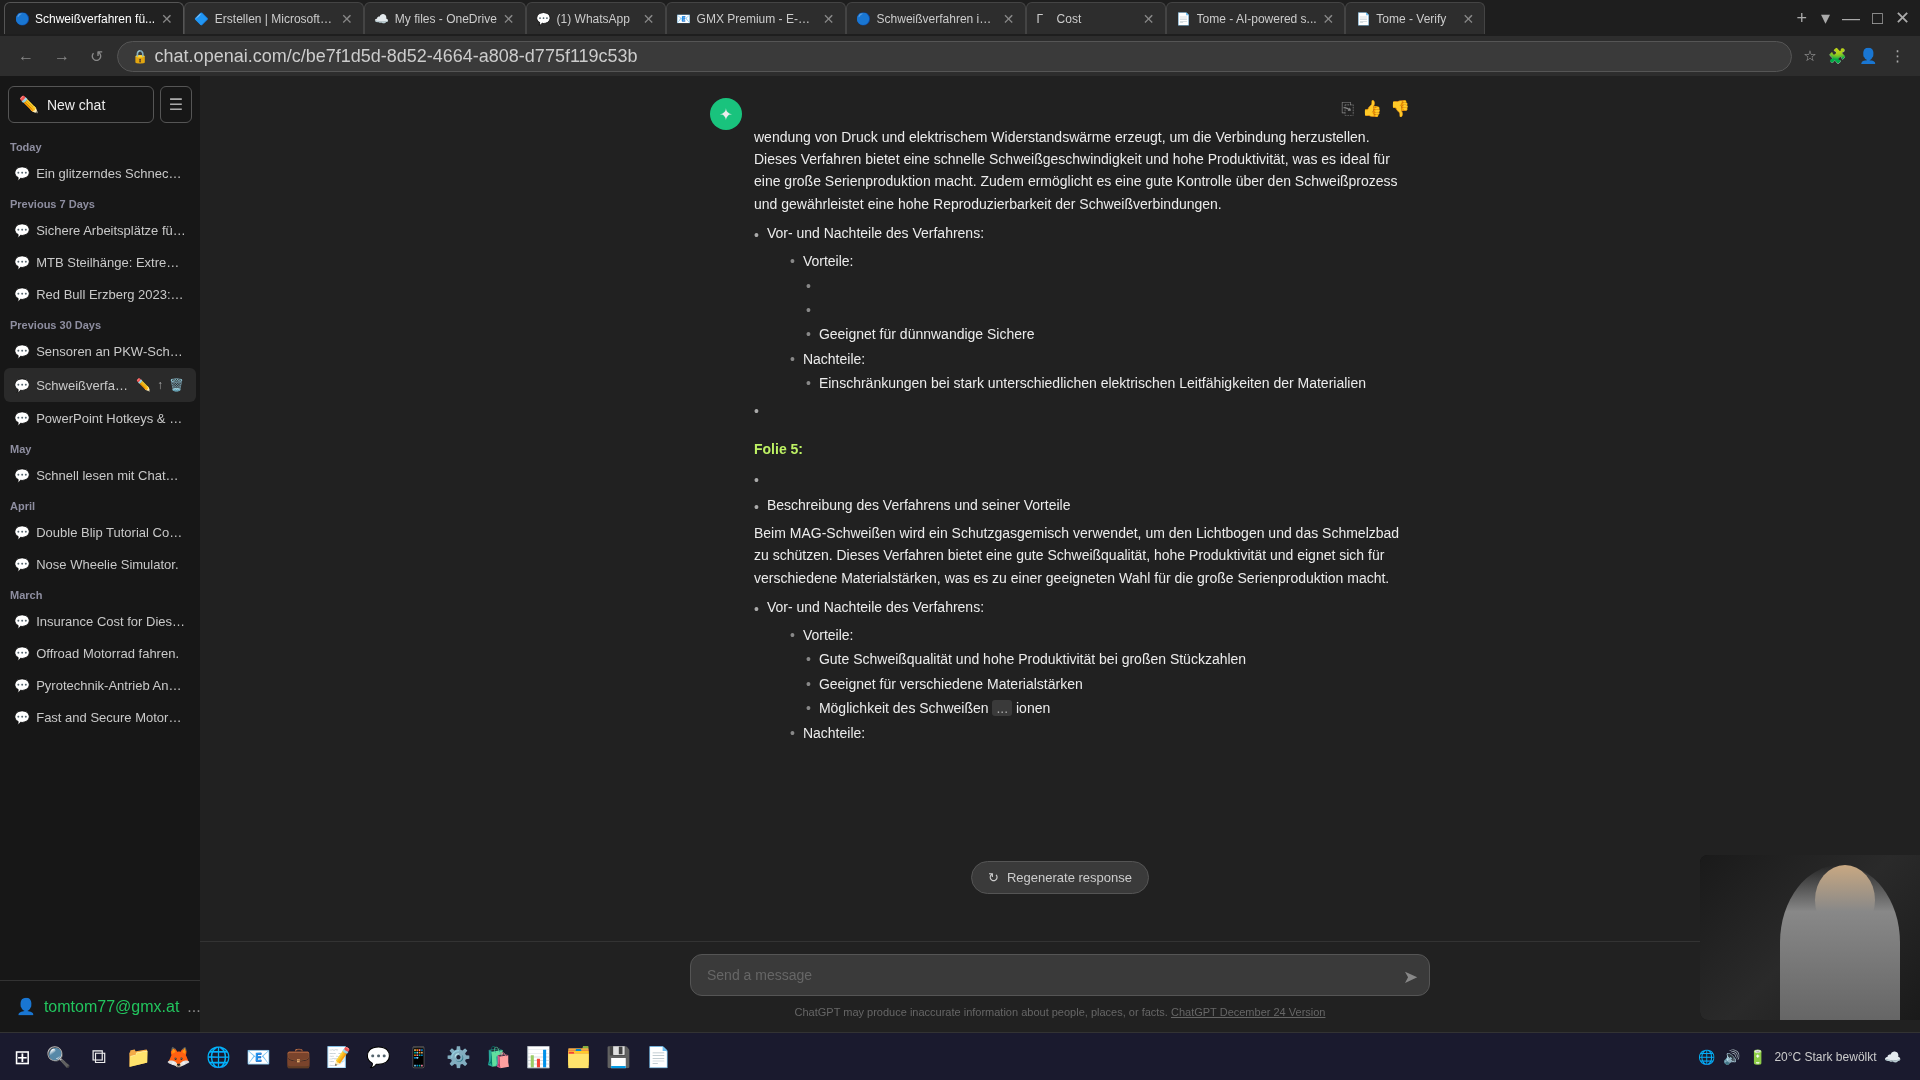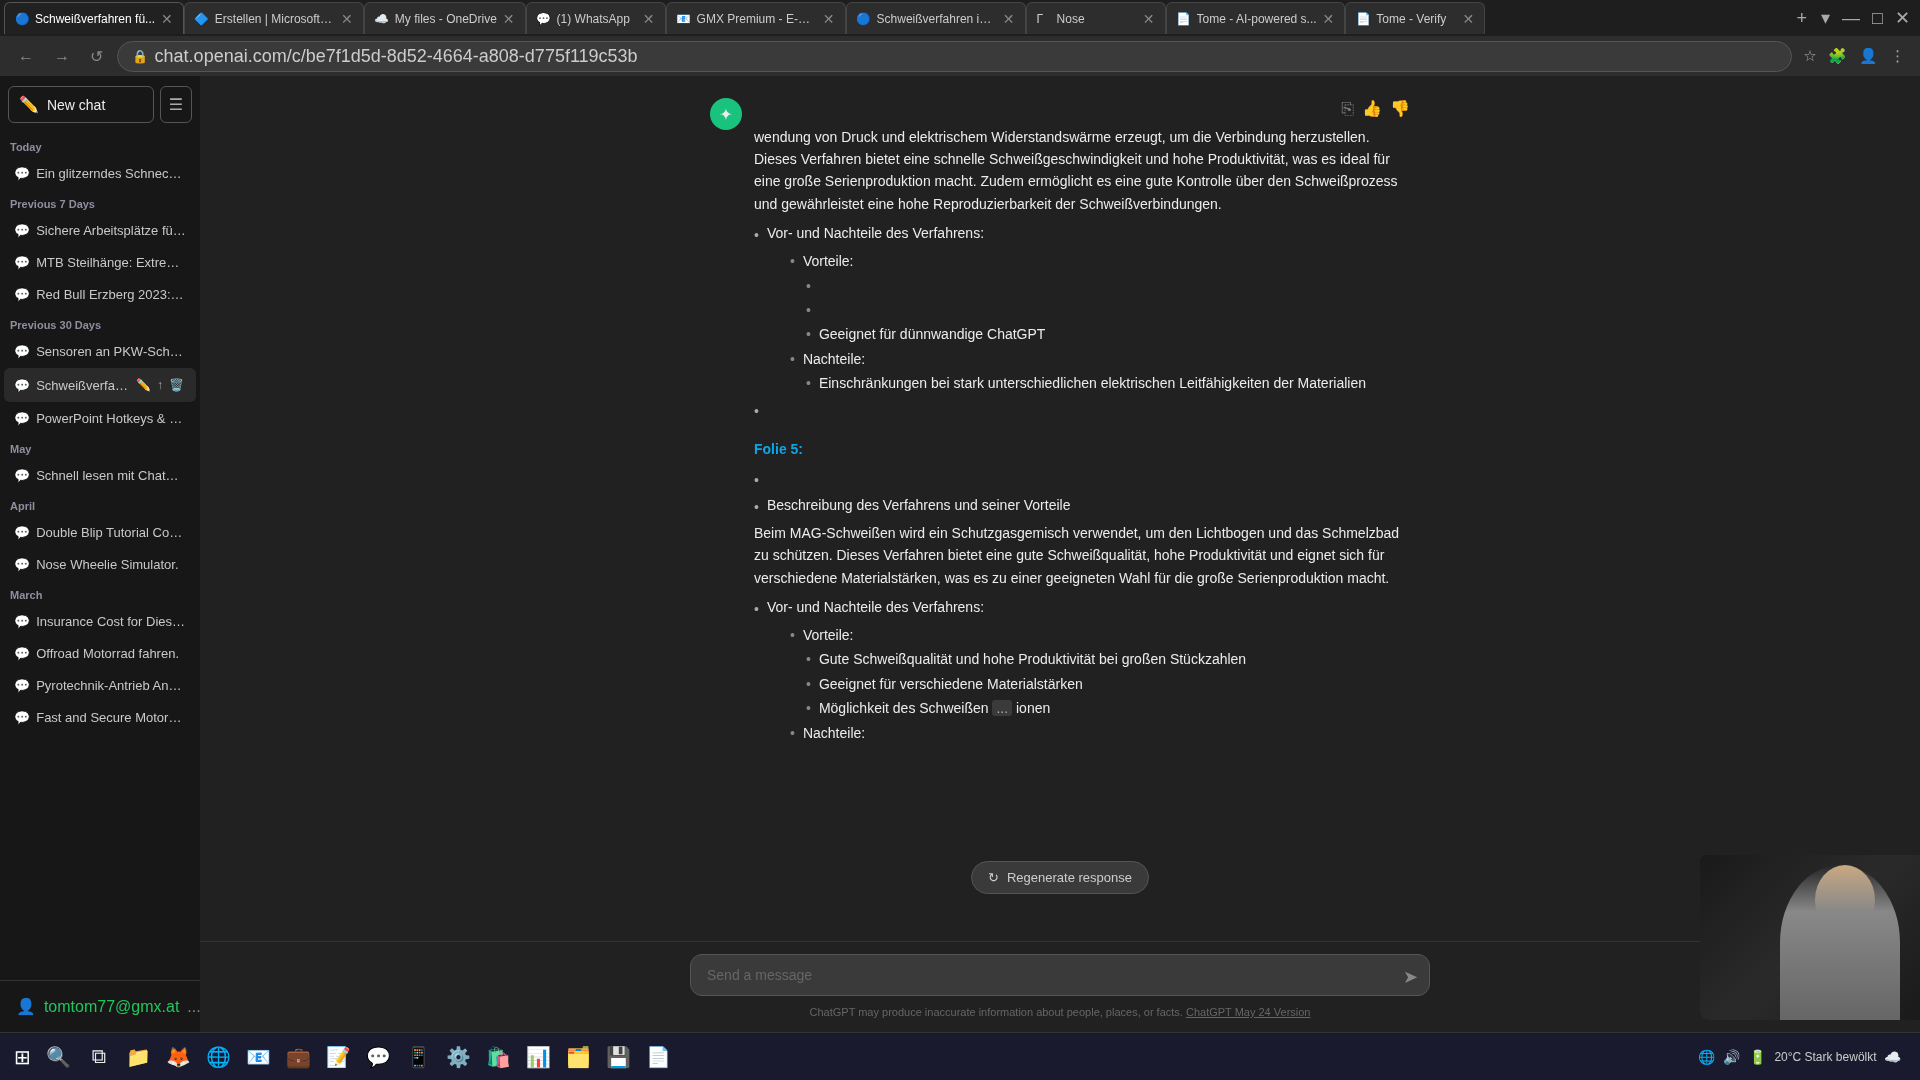--- a/index.html
+++ b/index.html
@@ -48,21 +48,21 @@
     .chat-messages { flex: 1; overflow-y: auto; padding: 20px 0; }
     .message { max-width: 740px; margin: 0 auto; padding: 0 20px 16px; }
     .message-with-icon { display: flex; gap: 12px; align-items: flex-start; }
     .msg-icon { width: 32px; height: 32px; border-radius: 50%; background: #19c37d; display: flex; align-items: center; justify-content: center; font-size: 16px; flex-shrink: 0; margin-top: 2px; }
     .msg-content { flex: 1; font-size: 14px; line-height: 1.6; color: #ececec; }
     .msg-action-btn { color: #888; font-size: 16px; cursor: pointer; }
     .bullet-item { display: flex; gap: 8px; margin: 4px 0; font-size: 14px; line-height: 1.5; }
     .bullet-dot { color: #aaa; flex-shrink: 0; margin-top: 2px; }
     .sub-bullet { margin-left: 20px; display: flex; gap: 8px; margin-top: 2px; font-size: 14px; }
     .sub-dot { color: #888; }
-    .folie-title { font-size: 14px; font-weight: 600; margin: 16px 0 8px; color: #0ea5e9; }
+    .folie-title { font-size: 14px; font-weight: 600; margin: 16px 0 8px; color: #bef264; }
     .link-text { color: #19c37d; text-decoration: underline; cursor: pointer; font-size: 14px; }
     .beschreibung { font-size: 14px; line-height: 1.6; margin: 4px 0 8px; }
 
     
     .chat-input-area { padding: 12px 20px 8px; border-top: 1px solid #333; }
     .chat-input-wrapper { max-width: 740px; margin: 0 auto; position: relative; }
     .chat-input { width: 100%; background: #3a3a3a; border: 1px solid #555; border-radius: 12px; padding: 12px 48px 12px 16px; font-size: 14px; color: #ececec; resize: none; outline: none; font-family: inherit; }
     .chat-input::placeholder { color: #666; }
     .send-btn { position: absolute; right: 12px; top: 50%; transform: translateY(-50%); background: transparent; border: none; color: #888; font-size: 18px; cursor: pointer; }
     .regenerate-popup { position: absolute; bottom: 60px; left: 50%; transform: translateX(-50%); background: #3a3a3a; border: 1px solid #555; border-radius: 20px; padding: 8px 16px; font-size: 13px; color: #ccc; display: flex; align-items: center; gap: 8px; cursor: pointer; white-space: nowrap; }
@@ -116,21 +116,21 @@
           <span class="tab-label">GMX Premium - E-M...</span>
           <span class="tab-close">✕</span>
         </div>
         <div class="tab">
           <span class="tab-favicon">🔵</span>
           <span class="tab-label">Schweißverfahren in ...</span>
           <span class="tab-close">✕</span>
         </div>
         <div class="tab">
           <span class="tab-favicon">Γ</span>
-          <span class="tab-label">Nose</span>
+          <span class="tab-label">Cost</span>
           <span class="tab-close">✕</span>
         </div>
         <div class="tab">
           <span class="tab-favicon">📄</span>
           <span class="tab-label">Tome - AI-powered s...</span>
           <span class="tab-close">✕</span>
         </div>
         <div class="tab">
           <span class="tab-favicon">📄</span>
           <span class="tab-label">Tome - Verify</span>
@@ -274,21 +274,21 @@
                 <span>Vorteile:</span>
               </div>
               <div class="sub-bullet" style="margin-left:36px;">
                 <span class="sub-dot">•</span>
               </div>
               <div class="sub-bullet" style="margin-left:36px;">
                 <span class="sub-dot">•</span>
               </div>
               <div class="sub-bullet" style="margin-left:36px;">
                 <span class="sub-dot">•</span>
-                <span>Geeignet für dünnwandige ChatGPT</span>
+                <span>Geeignet für dünnwandige Sichere</span>
               </div>
               <div class="sub-bullet">
                 <span class="sub-dot">•</span>
                 <span>Nachteile:</span>
               </div>
               <div class="sub-bullet" style="margin-left:36px;">
                 <span class="sub-dot">•</span>
                 <span>Einschränkungen bei stark unterschiedlichen elektrischen Leitfähigkeiten der Materialien</span>
               </div>
             </div>
@@ -347,21 +347,21 @@
         <div style="position:relative;">
           <div class="regenerate-popup">
             <span>↻</span>
             <span>Regenerate response</span>
           </div>
         </div>
         <textarea class="chat-input" rows="1" placeholder="Send a message" style=""></textarea>
         <button class="send-btn">➤</button>
       </div>
       <div class="disclaimer">
-        <span>ChatGPT may produce inaccurate information about people, places, or facts.</span> <a href="#">ChatGPT May 24 Version</a>
+        <span>ChatGPT may produce inaccurate information about people, places, or facts.</span> <a href="#">ChatGPT December 24 Version</a>
       </div>
     </div>
   </div>
 </div>
 
 <div class="taskbar">
   <span class="start-btn">⊞</span>
   <div class="taskbar-icon">🔍</div>
   <div class="taskbar-icon">⧉</div>
   <div class="taskbar-icon">📁</div>

